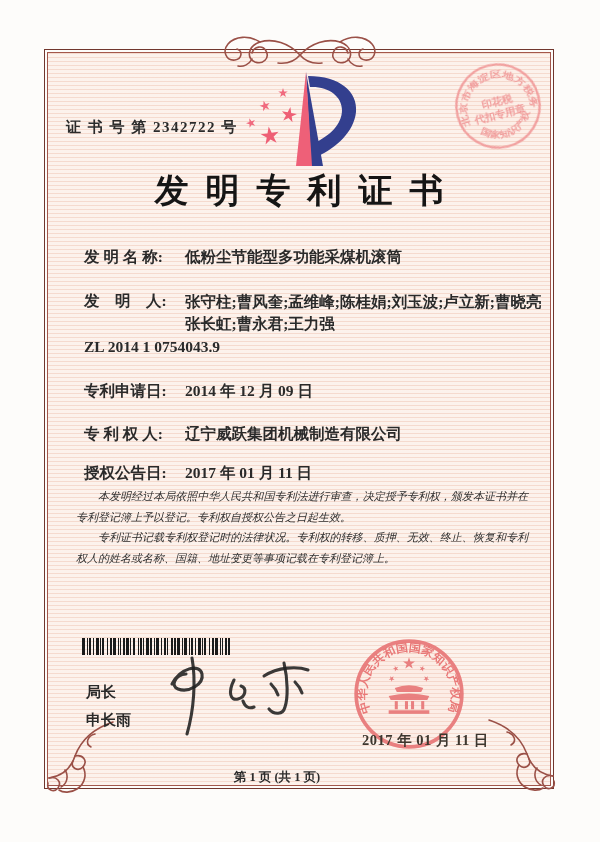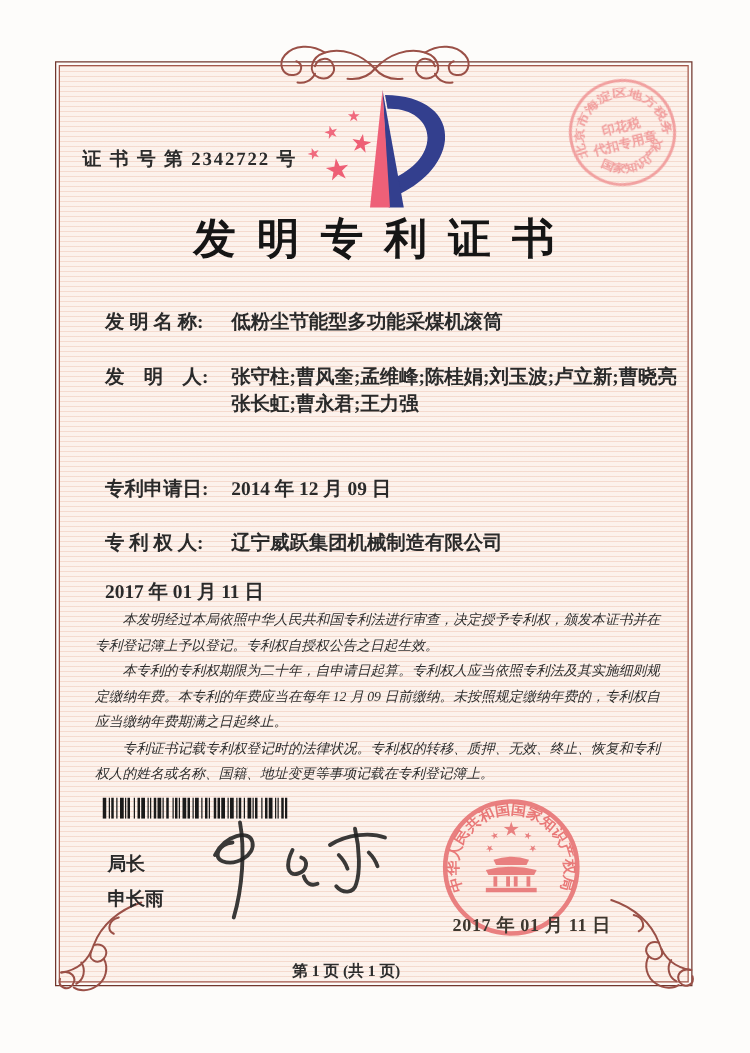--- a/index.html
+++ b/index.html
@@ -105,36 +105,37 @@
   <div class="field" style="top:291px">
     <span class="flabel">发　明　人:</span>
     <span class="fvalue pre">张守柱;曹风奎;孟维峰;陈桂娟;刘玉波;卢立新;曹晓亮
 张长虹;曹永君;王力强</span>
   </div>
   <div class="field" style="top:247px">
     <span class="flabel">发 明 名 称:</span>
     <span class="fvalue">低粉尘节能型多功能采煤机滚筒</span>
   </div>
   <div class="field" style="top:338px">
+    <span class="fvalue">ZL 2014 1 0754043.9</span>
   </div>
   <div class="field" style="top:381px">
     <span class="flabel">专利申请日:</span>
     <span class="fvalue">2014 年 12 月 09 日</span>
   </div>
   <div class="field" style="top:424px">
     <span class="flabel">专 利 权 人:</span>
     <span class="fvalue">辽宁威跃集团机械制造有限公司</span>
   </div>
   <div class="field" style="top:463px">
+    <span class="flabel">授权公告日:</span>
     <span class="fvalue">2017 年 01 月 11 日</span>
   </div>
 
   <div class="body-text">
     <p>本发明经过本局依照中华人民共和国专利法进行审查，决定授予专利权，颁发本证书并在专利登记簿上予以登记。专利权自授权公告之日起生效。</p>
-    <p>本专利的专利权期限为二十年，自申请日起算。专利权人应当依照专利法及其实施细则规定缴纳年费。本专利的年费应当在每年 12 月 09 日前缴纳。未按照规定缴纳年费的，专利权自应当缴纳年费期满之日起终止。</p>
     <p>专利证书记载专利权登记时的法律状况。专利权的转移、质押、无效、终止、恢复和专利权人的姓名或名称、国籍、地址变更等事项记载在专利登记簿上。</p>
   </div>
 
   <svg class="barcode" viewBox="0 0 148 17" preserveAspectRatio="none">
     <line x1="0" y1="8.5" x2="148" y2="8.5" stroke="#1a1a1a" stroke-width="17" stroke-dasharray="3 2 1 1 2 2 1 2 3 1 1 1 2 3 1 2 2 1 3 2 1 1 1 2 2 1 3 1 1 2 2 3 1 1 2 1 1 2 3 1 2 2 1 1 3 2 1 2 2 1 1 3 2 1 2 1 3 2 1 1"></line>
   </svg>
 
   <div class="signer">
     <div>局长</div>
     <div>申长雨</div>

